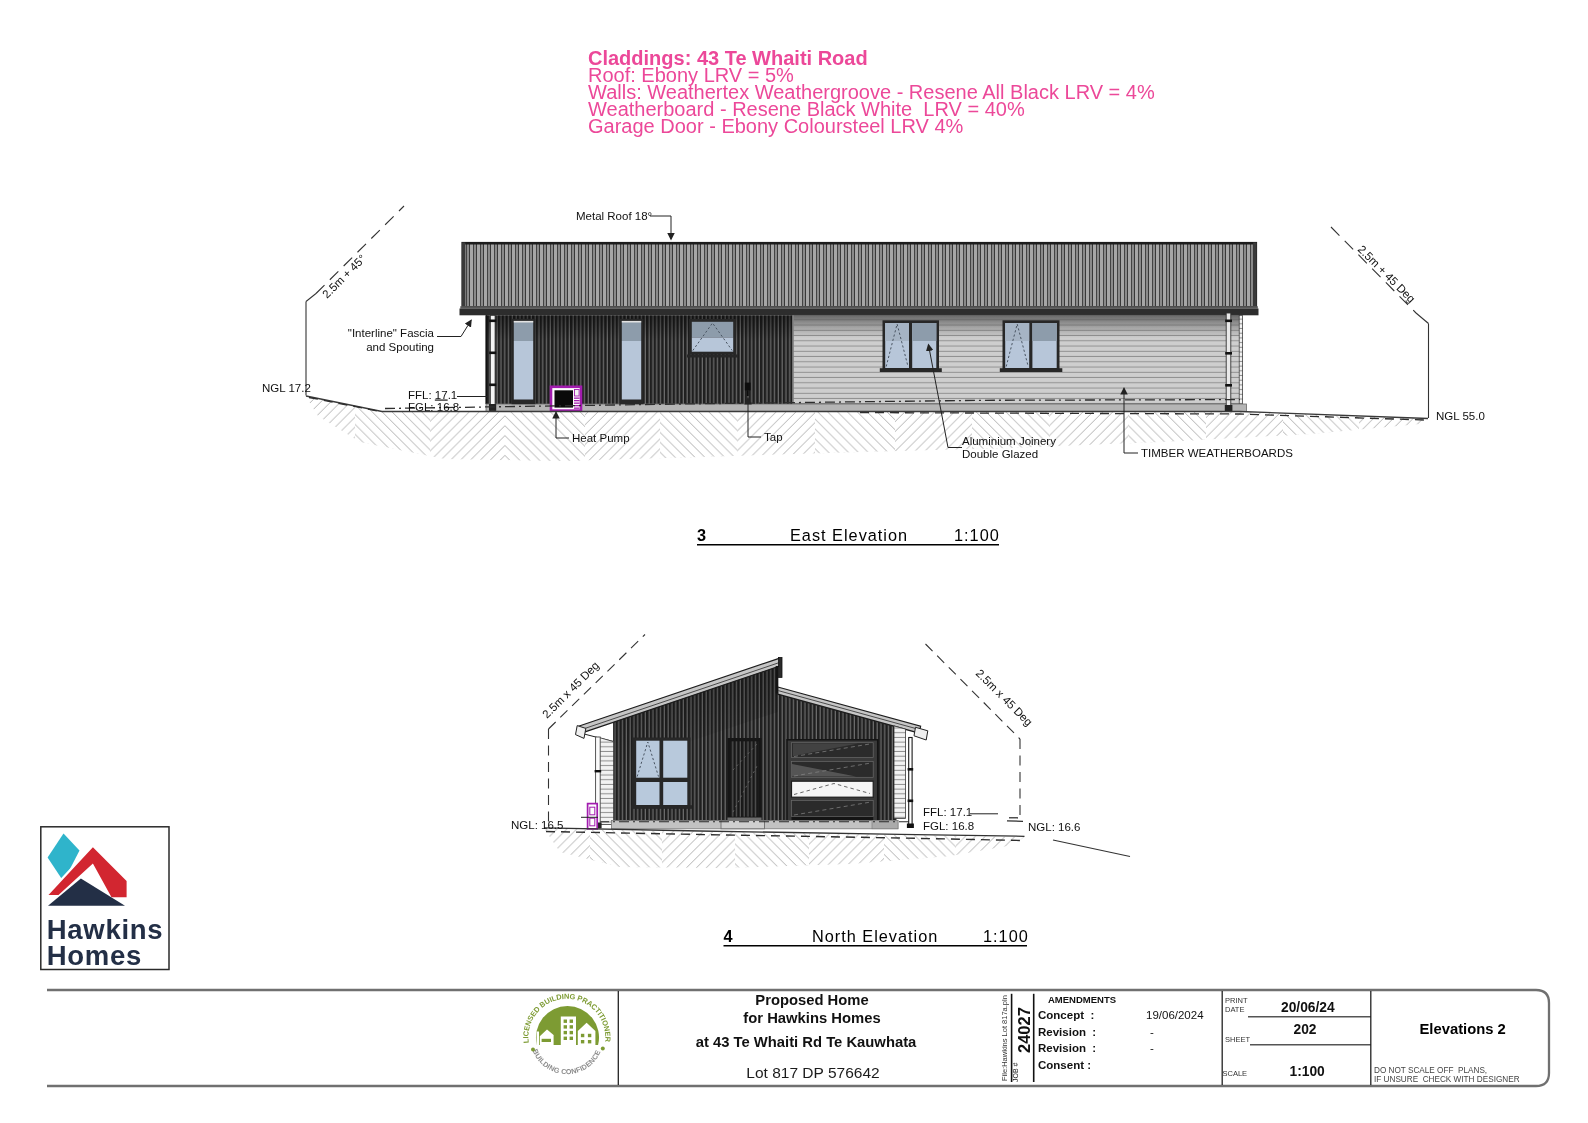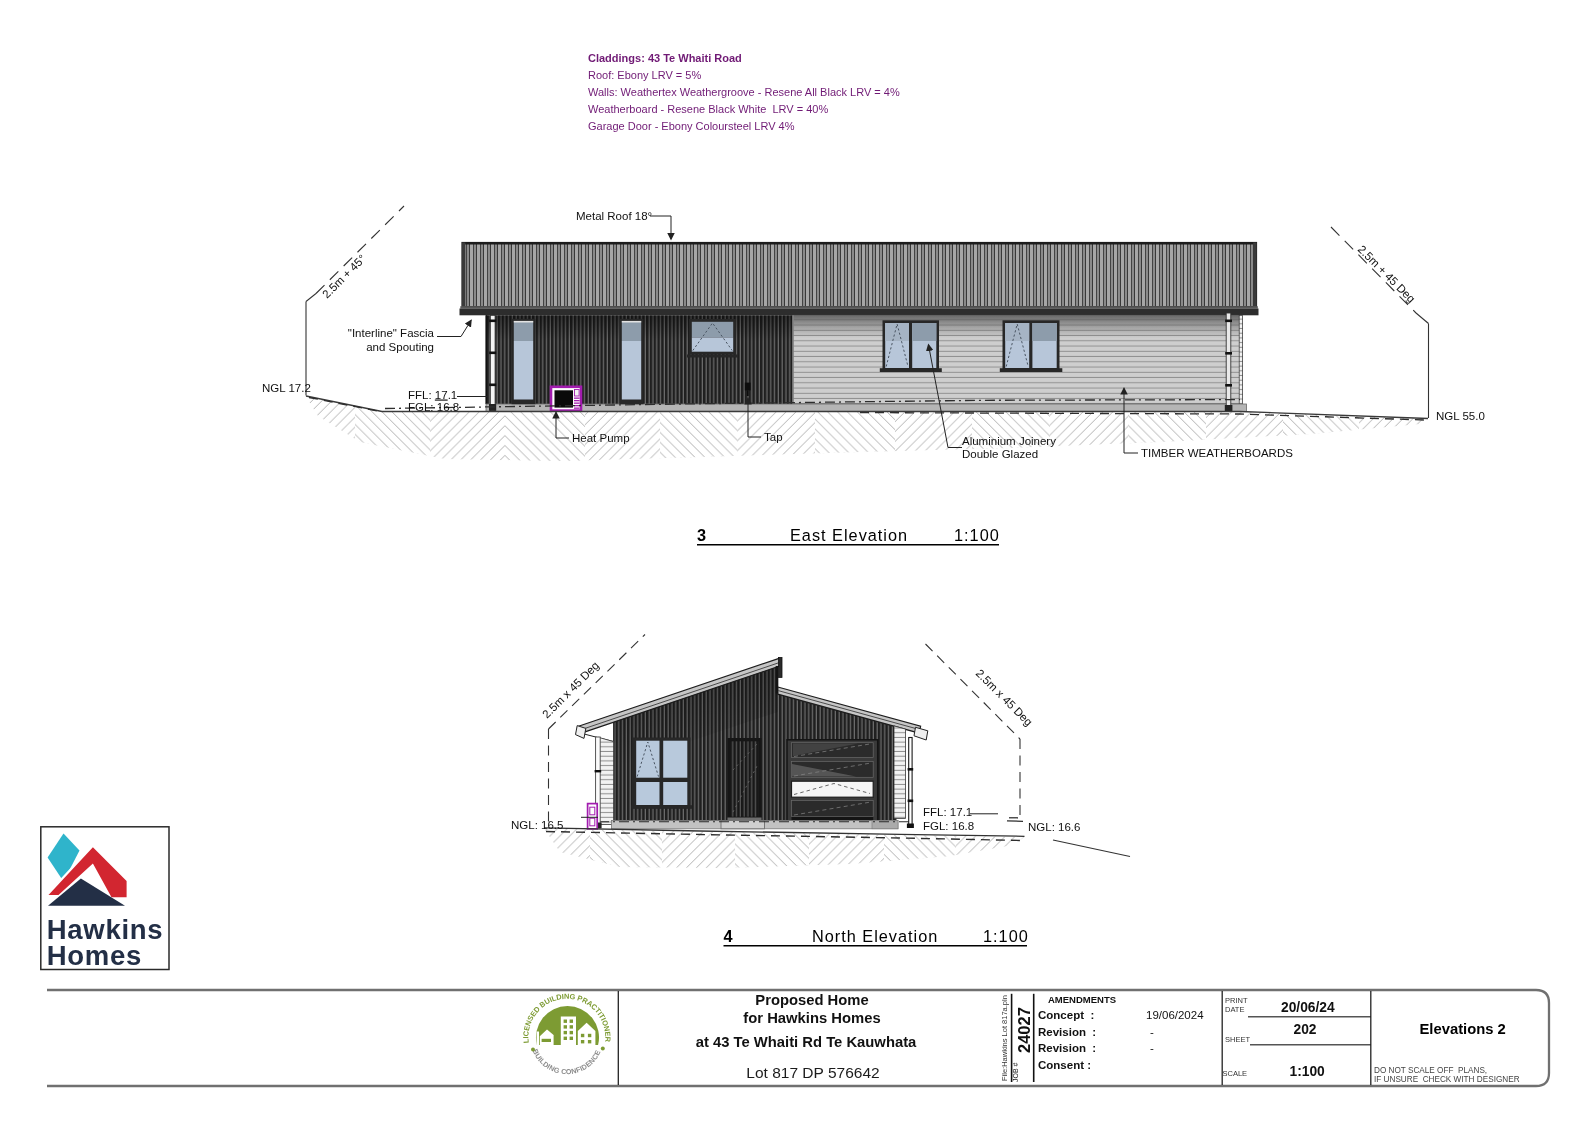--- a/index.html
+++ b/index.html
@@ -4,21 +4,21 @@
 <style>
   html,body{margin:0;padding:0;background:#fff;}
   body{width:1588px;height:1123px;position:relative;overflow:hidden;
        font-family:"Liberation Sans", sans-serif;}
   .abs{position:absolute;}
   svg text{font-family:"Liberation Sans", sans-serif;}
 </style>
 </head>
 <body>
 
-<div class="abs" style="left:588px;top:50px;font-size:11px;line-height:16.9px;color:#701a75;">
+<div class="abs" style="left:588px;top:50px;font-size:20px;line-height:16.9px;color:#ec4899;">
 <b>Claddings: 43 Te Whaiti Road</b><br>
 Roof: Ebony LRV = 5%<br>
 Walls: Weathertex Weathergroove - Resene All Black LRV = 4%<br>
 Weatherboard - Resene Black White&nbsp; LRV = 40%<br>
 Garage Door - Ebony Coloursteel LRV 4%
 </div>
 
 <svg class="abs" style="left:0;top:0;" width="1588" height="1123" viewBox="0 0 1588 1123">
 <defs>
   <pattern id="roofv" width="7" height="8" patternUnits="userSpaceOnUse">

